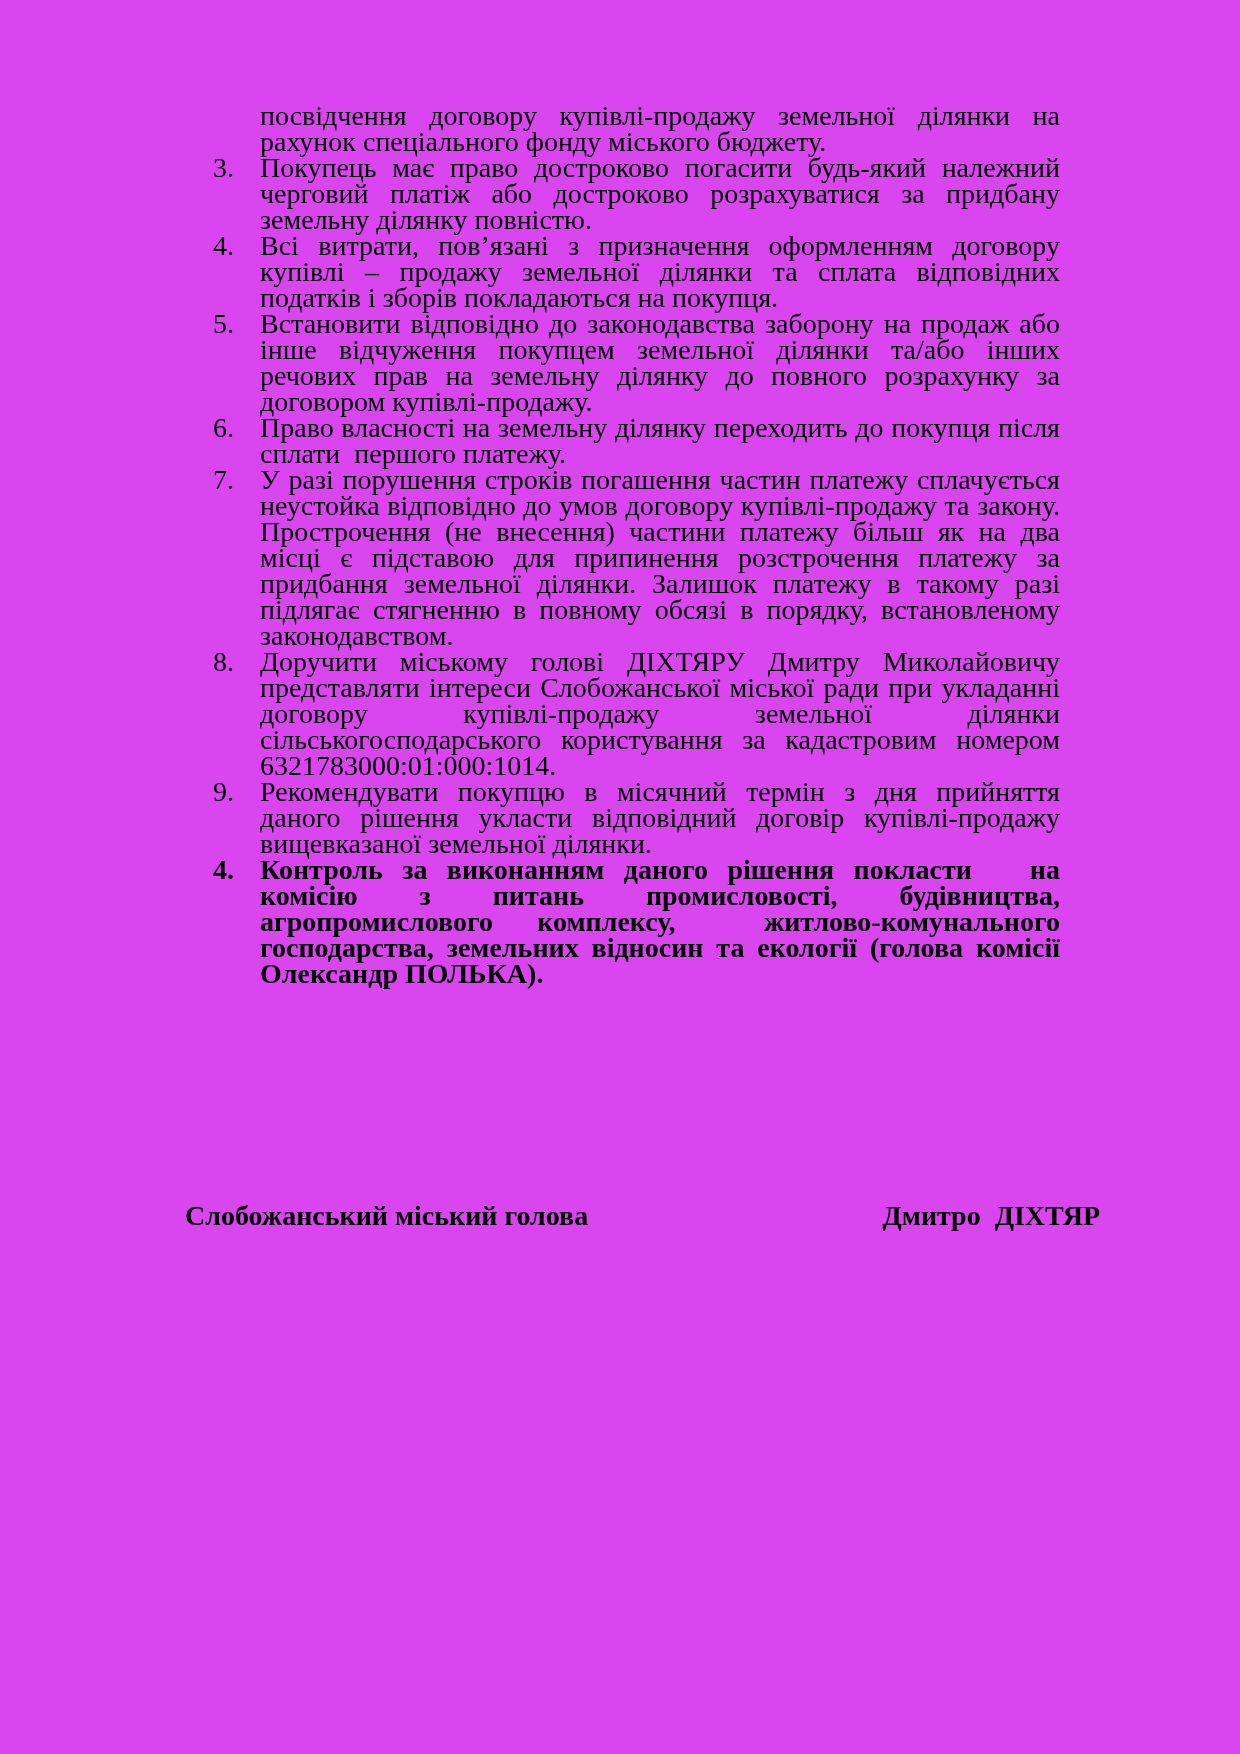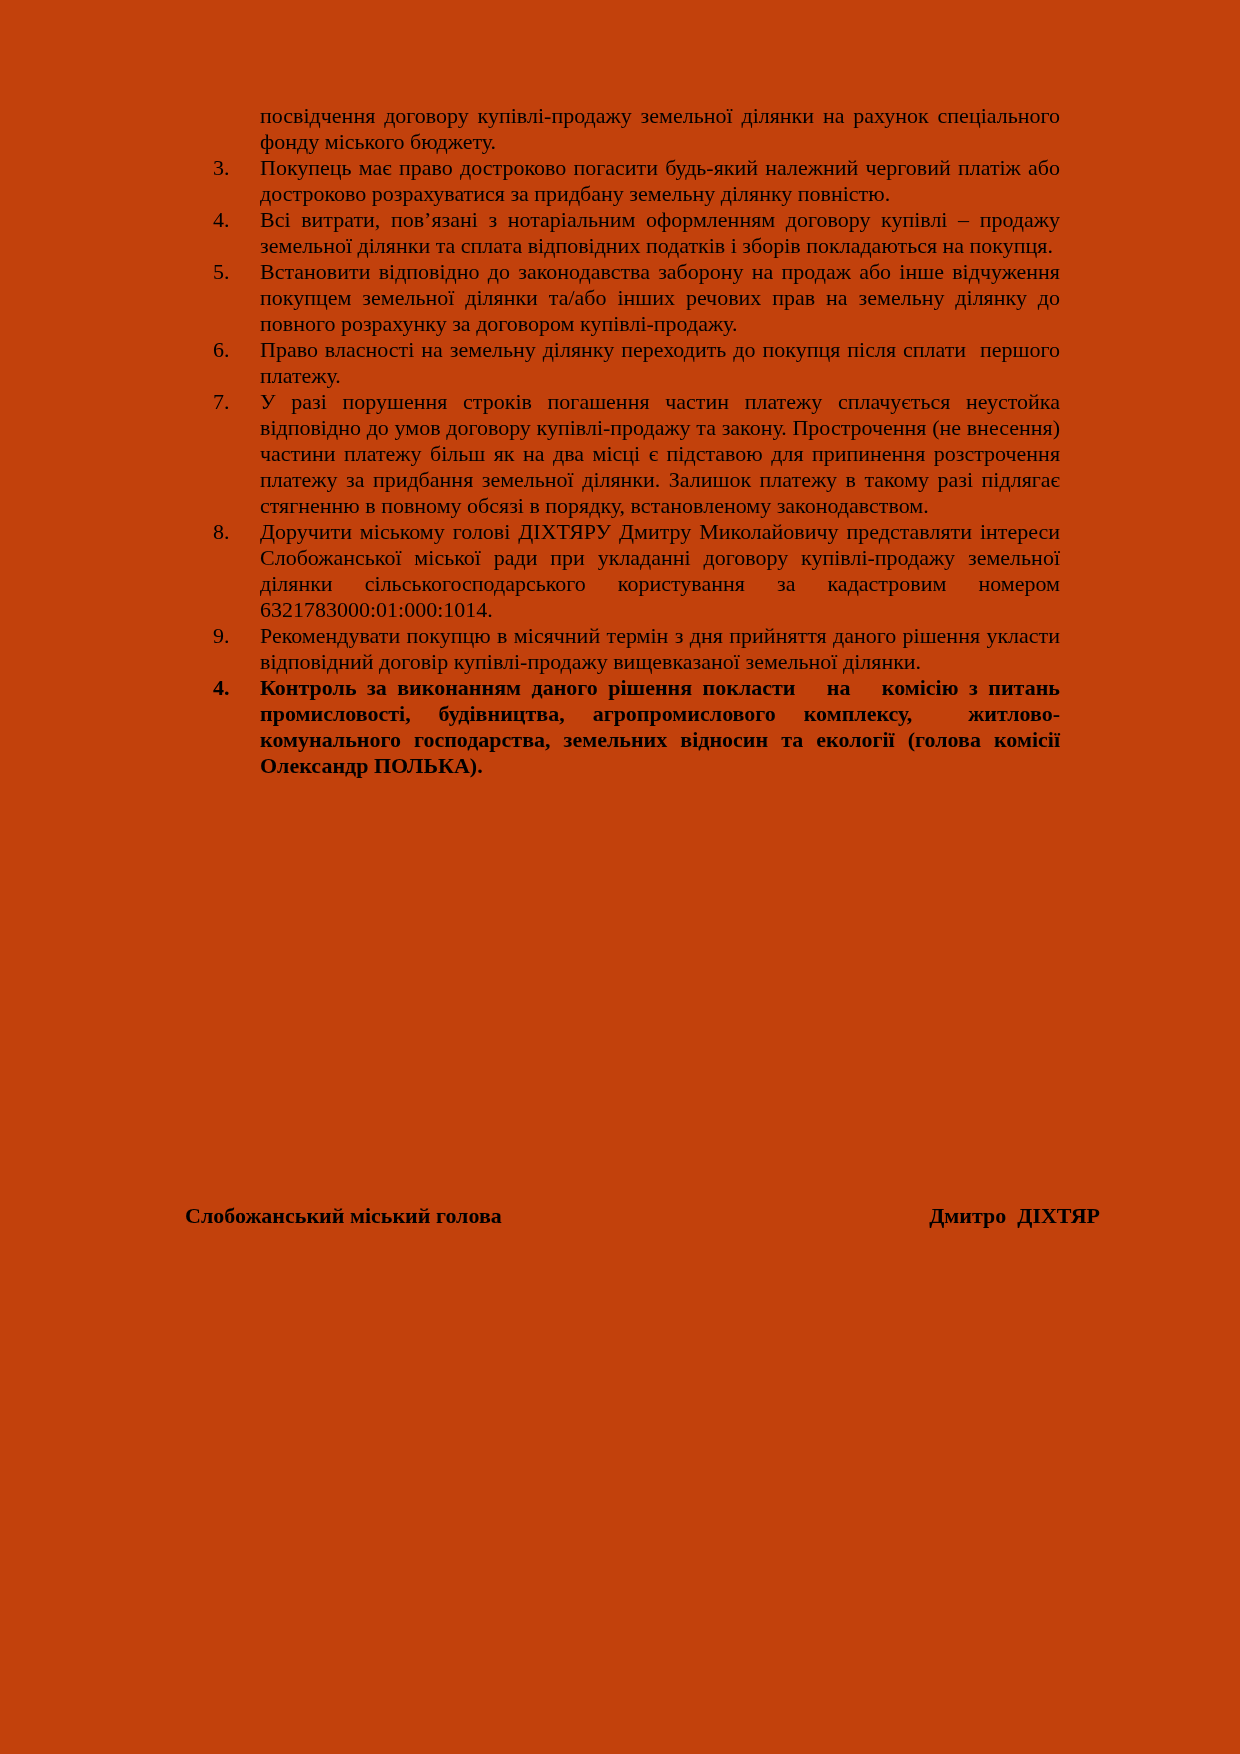--- a/index.html
+++ b/index.html
@@ -4,24 +4,24 @@
 <style>
   html, body {
     margin: 0;
     padding: 0;
     background: #ffffff;
   }
   .page {
     position: relative;
     width: 1240px;
     height: 1754px;
-    background: #c2410c;
+    background: #d946ef;
     color: #000000;
     font-family: "Liberation Serif", serif;
-    font-size: 22px;
+    font-size: 28px;
     line-height: 26px;
     overflow: hidden;
   }
   .content {
     position: absolute;
     left: 185px;
     top: 103px;
     width: 875px;
   }
   .cont-para {
@@ -61,21 +61,21 @@
   }
 </style>
 </head>
 <body>
 
 <div class="page">
   <div class="content">
     <p class="cont-para">посвідчення договору купівлі-продажу земельної ділянки на рахунок спеціального фонду міського бюджету.</p>
     <div id="items-container">
         <div class="item"><span class="num">3.</span><span class="txt">Покупець має право достроково погасити будь-який належний черговий платіж або достроково розрахуватися за придбану земельну ділянку повністю.</span></div>
-        <div class="item"><span class="num">4.</span><span class="txt">Всі витрати, пов’язані з нотаріальним оформленням договору купівлі – продажу земельної ділянки та сплата відповідних податків і зборів покладаються на покупця.</span></div>
+        <div class="item"><span class="num">4.</span><span class="txt">Всі витрати, пов’язані з призначення оформленням договору купівлі – продажу земельної ділянки та сплата відповідних податків і зборів покладаються на покупця.</span></div>
         <div class="item"><span class="num">5.</span><span class="txt">Встановити відповідно до законодавства заборону на продаж або інше відчуження покупцем земельної ділянки та/або інших речових прав на земельну ділянку до повного розрахунку за договором купівлі-продажу.</span></div>
         <div class="item"><span class="num">6.</span><span class="txt">Право власності на земельну ділянку переходить до покупця після сплати  першого платежу.</span></div>
         <div class="item"><span class="num">7.</span><span class="txt">У разі порушення строків погашення частин платежу сплачується неустойка відповідно до умов договору купівлі-продажу та закону. Прострочення (не внесення) частини платежу більш як на два місці є підставою для припинення розстрочення платежу за придбання земельної ділянки. Залишок платежу в такому разі підлягає стягненню в повному обсязі в порядку, встановленому законодавством.</span></div>
         <div class="item"><span class="num">8.</span><span class="txt">Доручити міському голові ДІХТЯРУ Дмитру Миколайовичу представляти інтереси Слобожанської міської ради при укладанні договору купівлі-продажу земельної ділянки сільськогосподарського користування за кадастровим номером 6321783000:01:000:1014.</span></div>
         <div class="item"><span class="num">9.</span><span class="txt">Рекомендувати покупцю в місячний термін з дня прийняття даного рішення укласти відповідний договір купівлі-продажу вищевказаної земельної ділянки.</span></div>
         <div class="item bold"><span class="num">4.</span><span class="txt">Контроль за виконанням даного рішення покласти   на   комісію з питань промисловості, будівництва, агропромислового комплексу,  житлово-комунального господарства, земельних відносин та екології (голова комісії  Олександр ПОЛЬКА).</span></div>
       </div>
   </div>
 
   <div class="sig-row">

